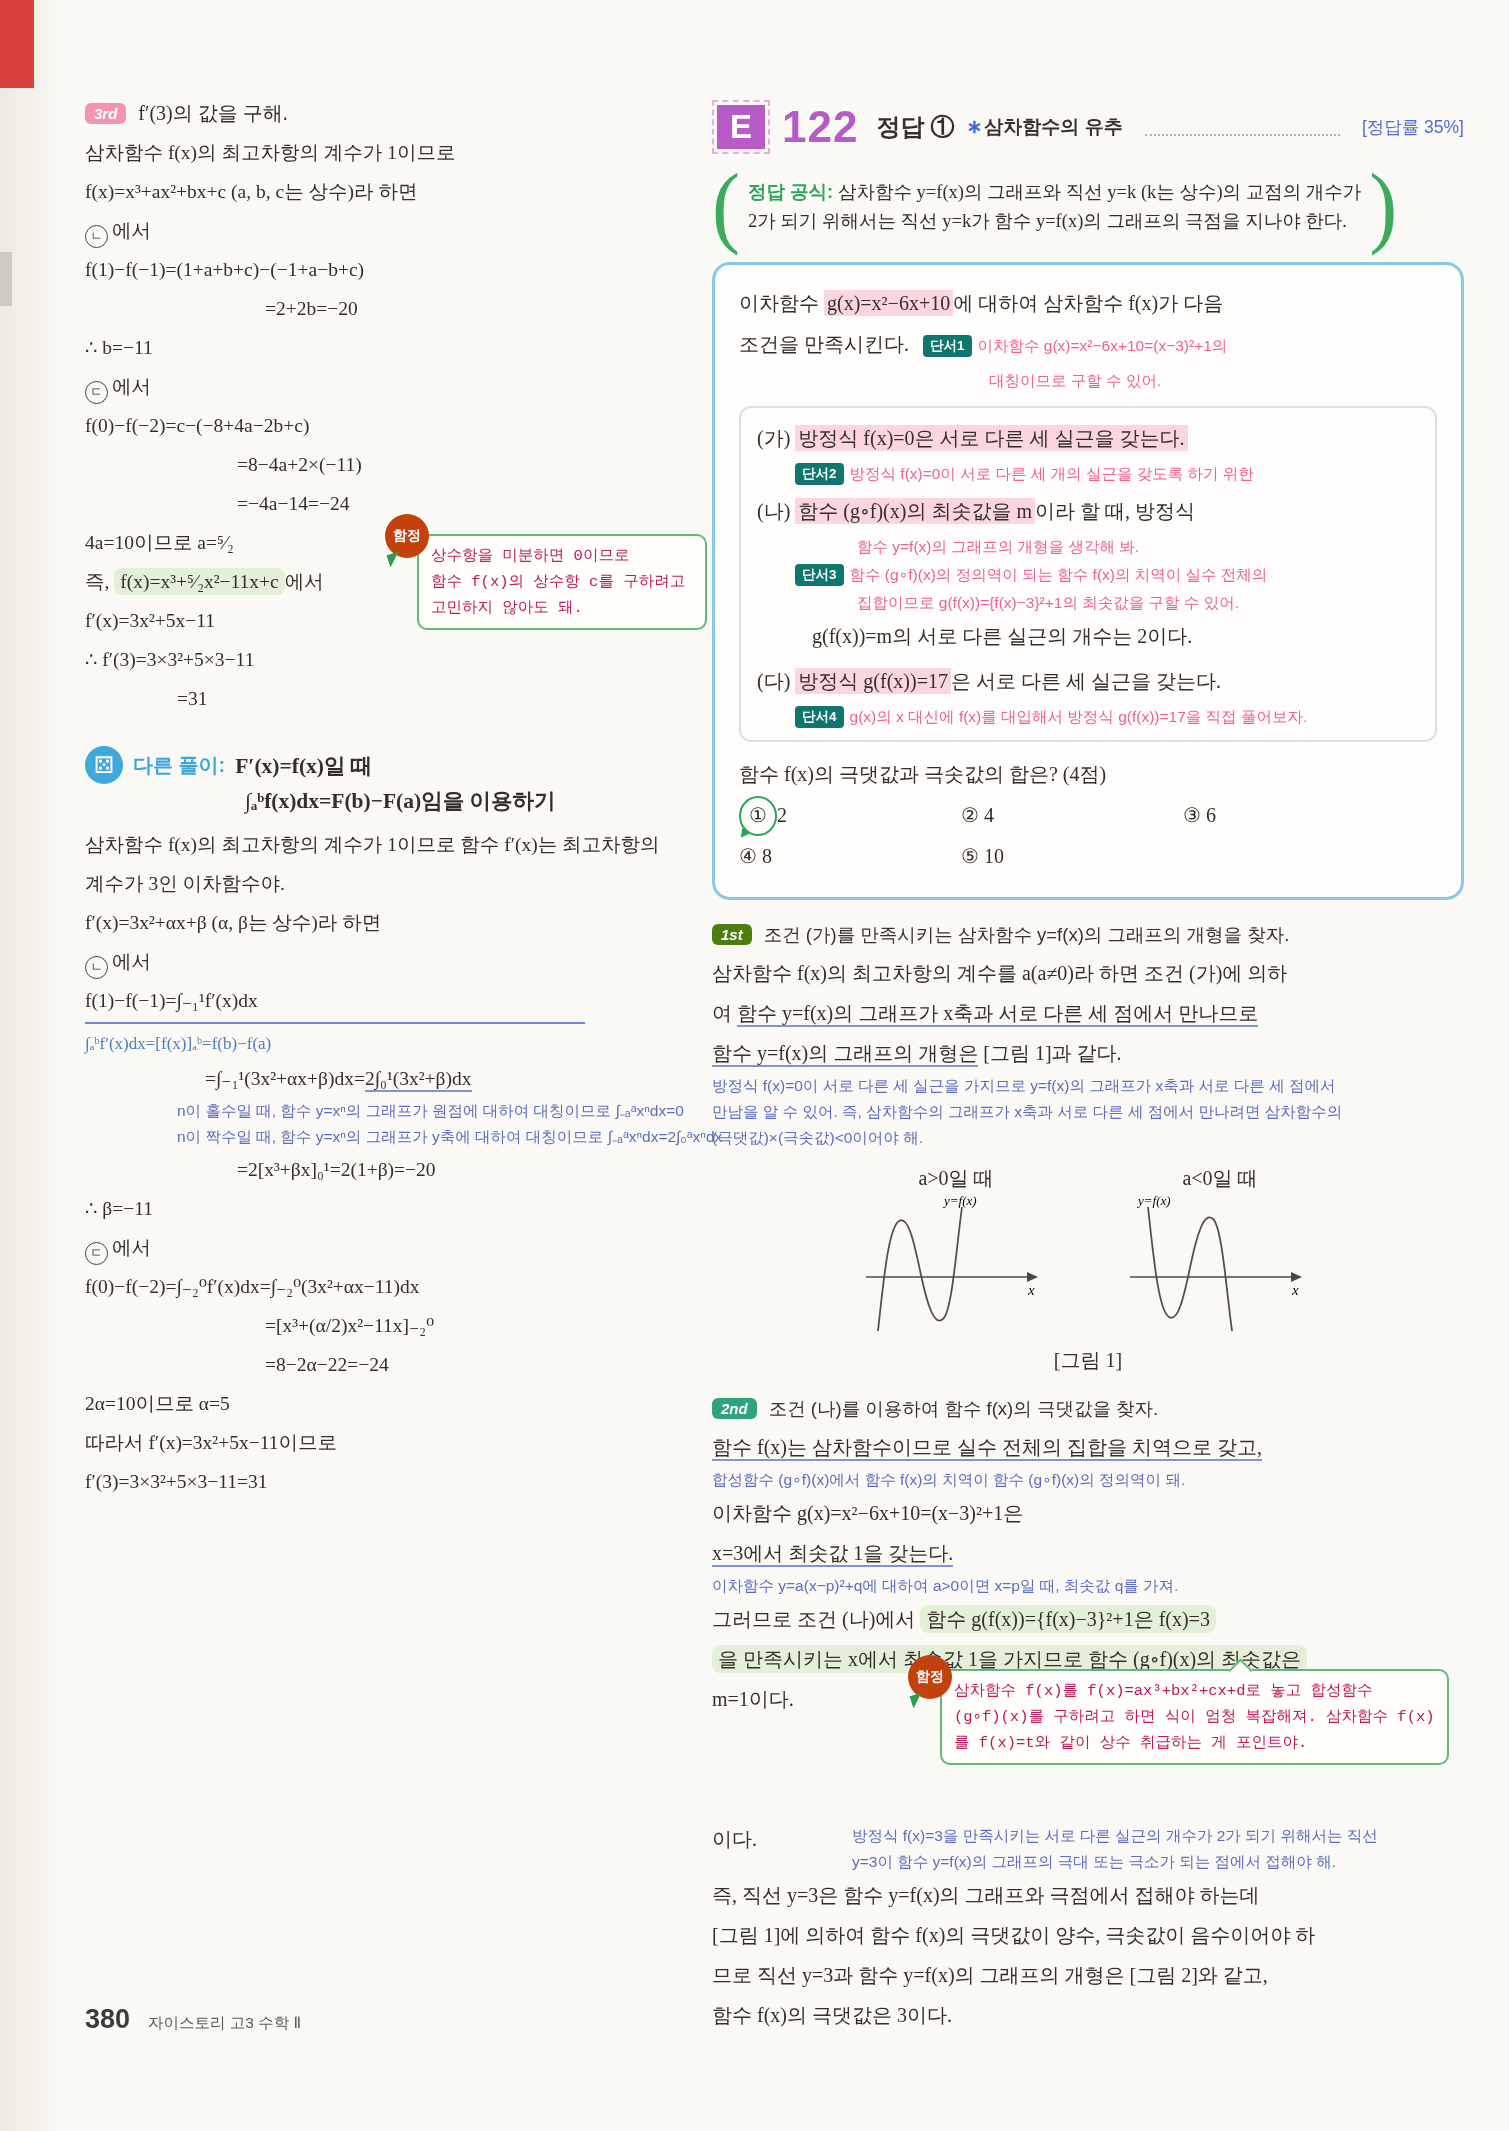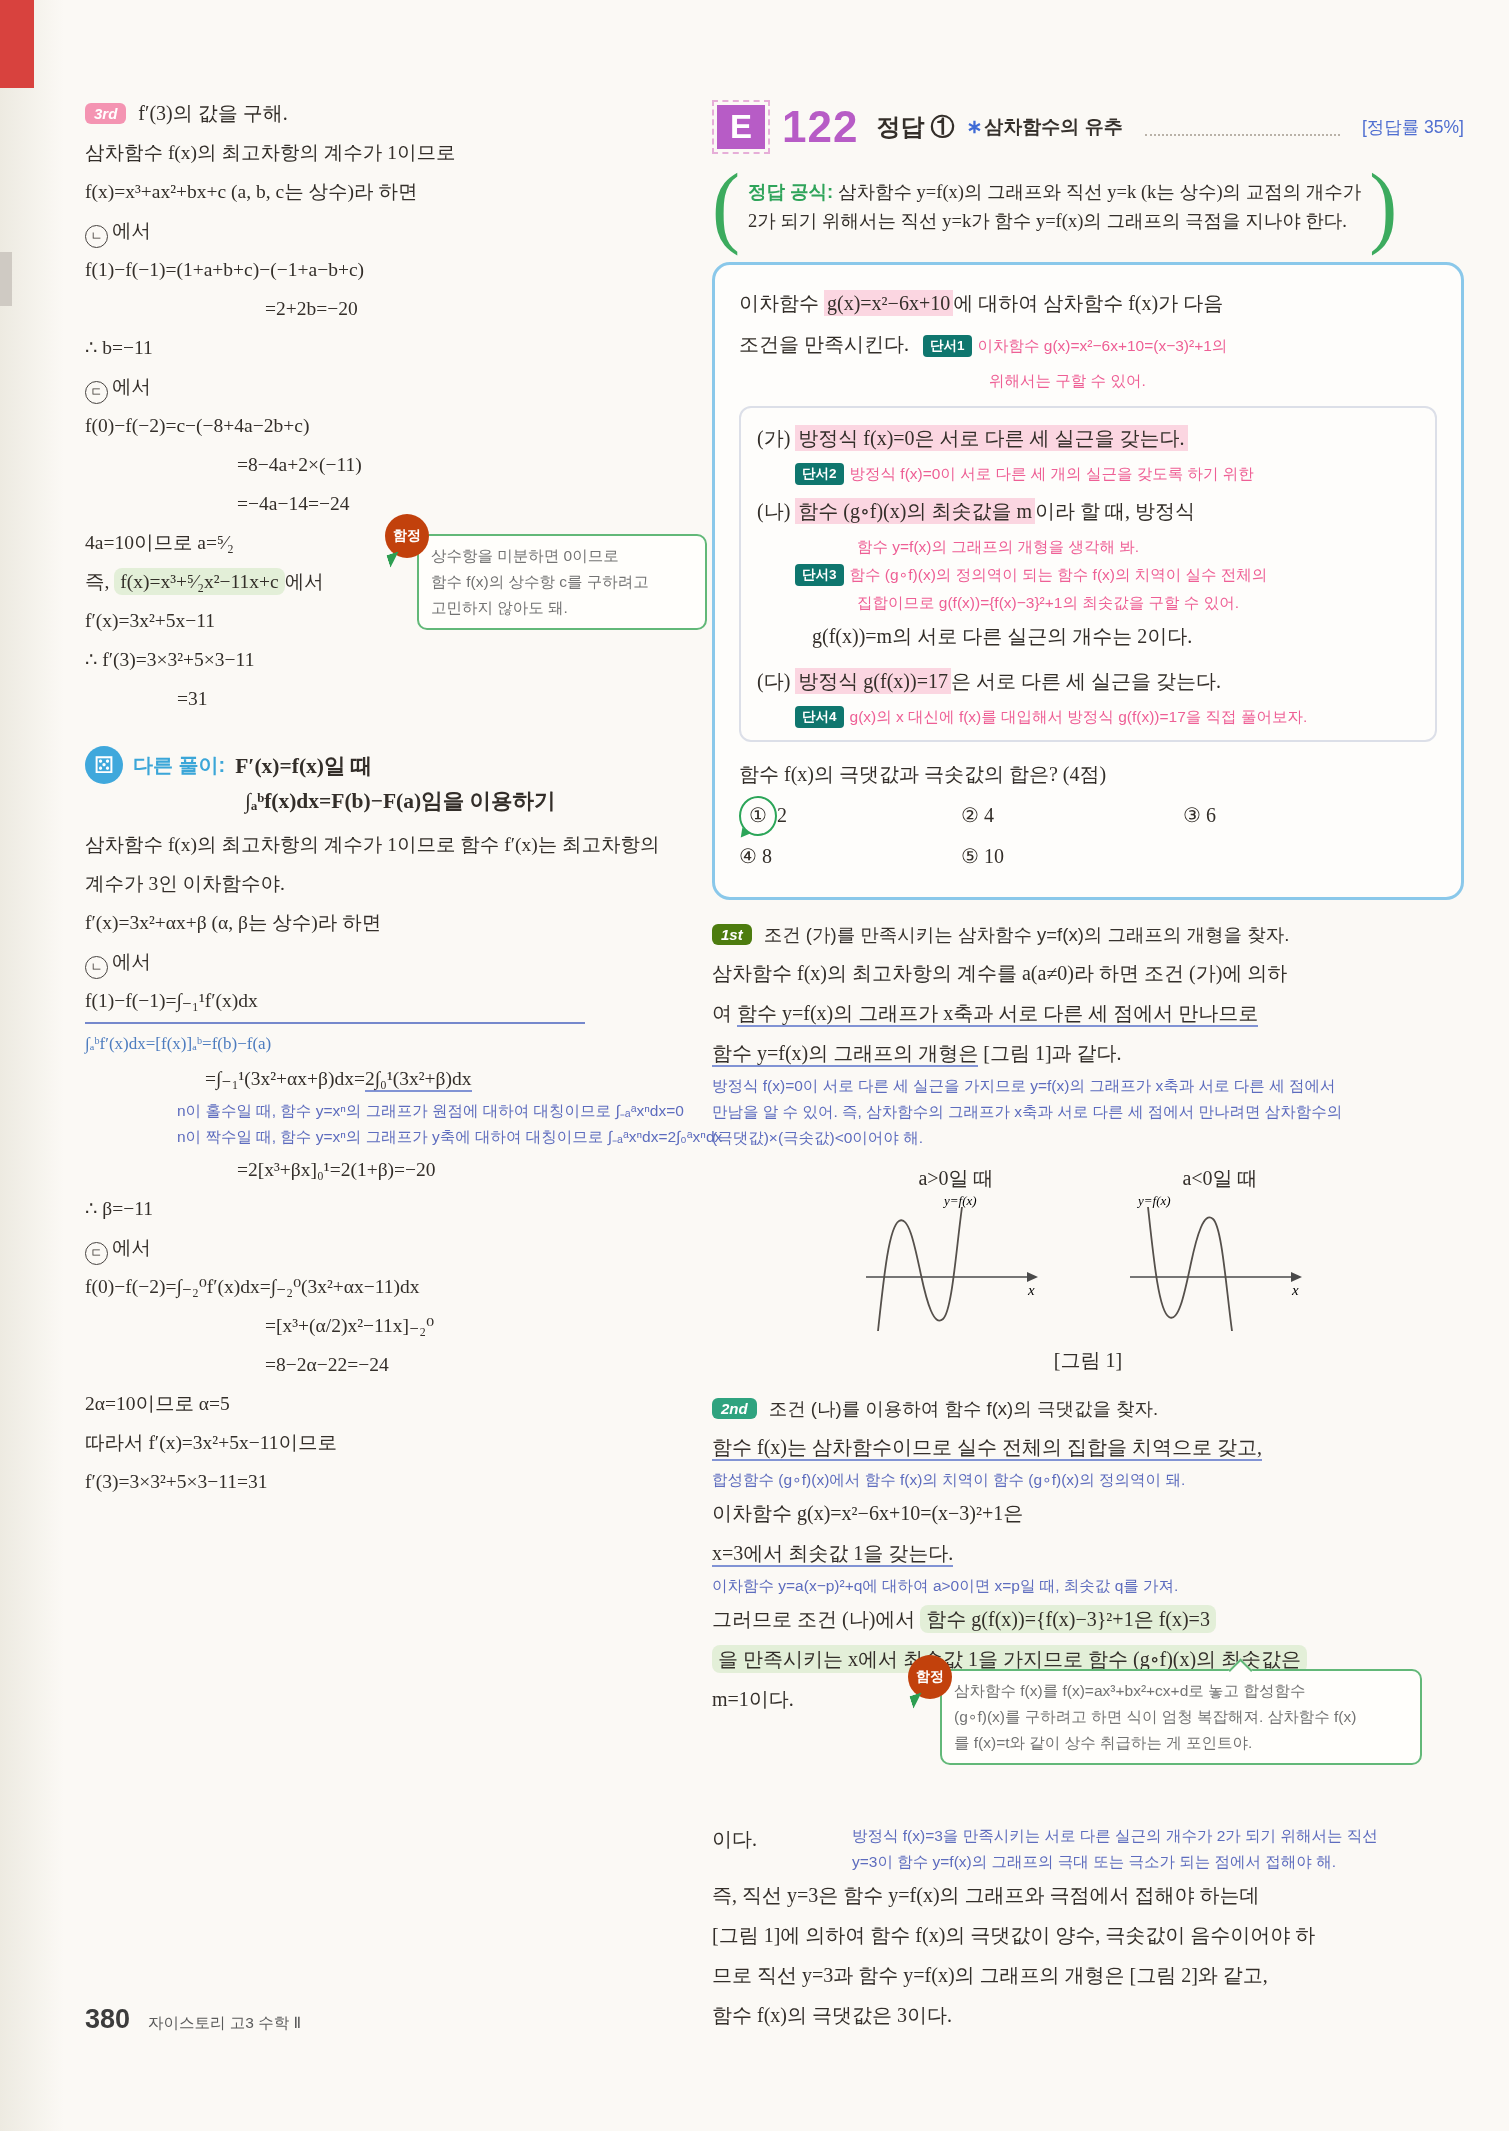--- a/index.html
+++ b/index.html
@@ -38,22 +38,22 @@
   .jline{position:relative;}
   .trap{display:flex;align-items:flex-start;}
   .trap1{position:absolute;left:300px;top:-48px;width:322px;}
   .pin{position:relative;width:44px;height:44px;background:#c2410c;border-radius:50%;color:#fff;
        display:flex;align-items:center;justify-content:center;
        font:bold 14px "Liberation Sans",sans-serif;flex:none;z-index:2;}
   .pin::after{content:"";position:absolute;left:3px;bottom:-8px;width:13px;height:13px;
        background:#2d9e51;clip-path:polygon(0 0,100% 0,0 100%);transform:rotate(-18deg);}
   .tbox{position:relative;border:2px solid #62b878;border-radius:10px;background:#fffefb;
        padding:7px 12px;margin-left:-12px;flex:1;z-index:1;}
-  .tbox .ln{font-family:Liberation Sans, sans-serif;font-size:15.5px;line-height:26px;
-       min-height:26px;color:#737373;}
+  .tbox .ln{font-family:Liberation Mono, monospace;font-size:15.5px;line-height:26px;
+       min-height:26px;color:#be185d;}
   .trap1 .tbox{margin-top:20px;}
 
   .alt-h{display:flex;align-items:center;gap:10px;margin:28px 0 0;}
   .dice{width:38px;height:38px;border-radius:50%;background:#3fa8dc;color:#fff;font-size:23px;
        display:inline-flex;align-items:center;justify-content:center;flex:none;}
   .alt-label{color:#3ba6d8;font-family:"Liberation Sans",sans-serif;font-weight:bold;font-size:20px;}
   .alt-t{font-weight:bold;font-size:21.5px;}
   .alt-t2{font-weight:bold;font-size:21.5px;padding-left:160px;margin:2px 0 10px;}
 
   .rhead{display:flex;align-items:center;gap:12px;}
@@ -207,21 +207,21 @@
           <div class="ln "><span class="flabel">정답 공식:</span><span> 삼차함수 y=f(x)의 그래프와 직선 y=k (k는 상수)의 교점의 개수가</span></div>
           <div class="ln "><span>2가 되기 위해서는 직선 y=k가 함수 y=f(x)의 그래프의 극점을 지나야 한다.</span></div>
         </div>
       <span class="paren">)</span>
     </div>
 
     <div class="pbox">
       <div>
           <div class="ln "><span>이차함수 </span><span class="hl-p">g(x)=x²−6x+10</span><span>에 대하여 삼차함수 f(x)가 다음</span></div>
           <div class="ln "><span>조건을 만족시킨다.</span><span class="ds dsm">단서1</span><span class="pk">이차함수 g(x)=x²−6x+10=(x−3)²+1의</span></div>
-          <div class="ln dsl0 pkind"><span class="pk">위해서는 구할 수 있어.</span></div>
+          <div class="ln dsl0 pkind"><span class="pk">대칭이므로 구할 수 있어.</span></div>
         </div>
       <div class="ibox">
           <div class="ln "><span>(가) </span><span class="hl-p">방정식 f(x)=0은 서로 다른 세 실근을 갖는다.</span></div>
           <div class="ln dsl"><span class="ds">단서2</span><span class="pk">방정식 f(x)=0이 서로 다른 세 개의 실근을 갖도록 하기 위한</span></div>
           <div class="ln mt"><span>(나) </span><span class="hl-p">함수 (g∘f)(x)의 최솟값을 m</span><span>이라 할 때, 방정식</span></div>
           <div class="ln dsl pkind2"><span class="pk">함수 y=f(x)의 그래프의 개형을 생각해 봐.</span></div>
           <div class="ln dsl"><span class="ds">단서3</span><span class="pk">함수 (g∘f)(x)의 정의역이 되는 함수 f(x)의 치역이 실수 전체의</span></div>
           <div class="ln dsl pkind2"><span class="pk">집합이므로 g(f(x))={f(x)−3}²+1의 최솟값을 구할 수 있어.</span></div>
           <div class="ln ctr"><span>g(f(x))=m의 서로 다른 실근의 개수는 2이다.</span></div>
           <div class="ln mt"><span>(다) </span><span class="hl-p">방정식 g(f(x))=17</span><span>은 서로 다른 세 실근을 갖는다.</span></div>

